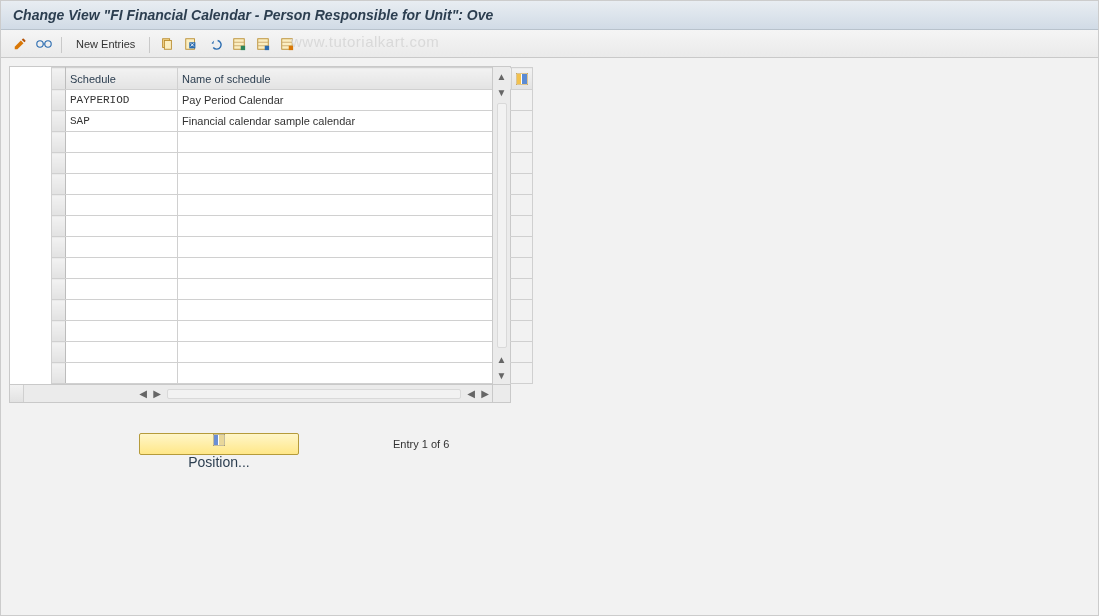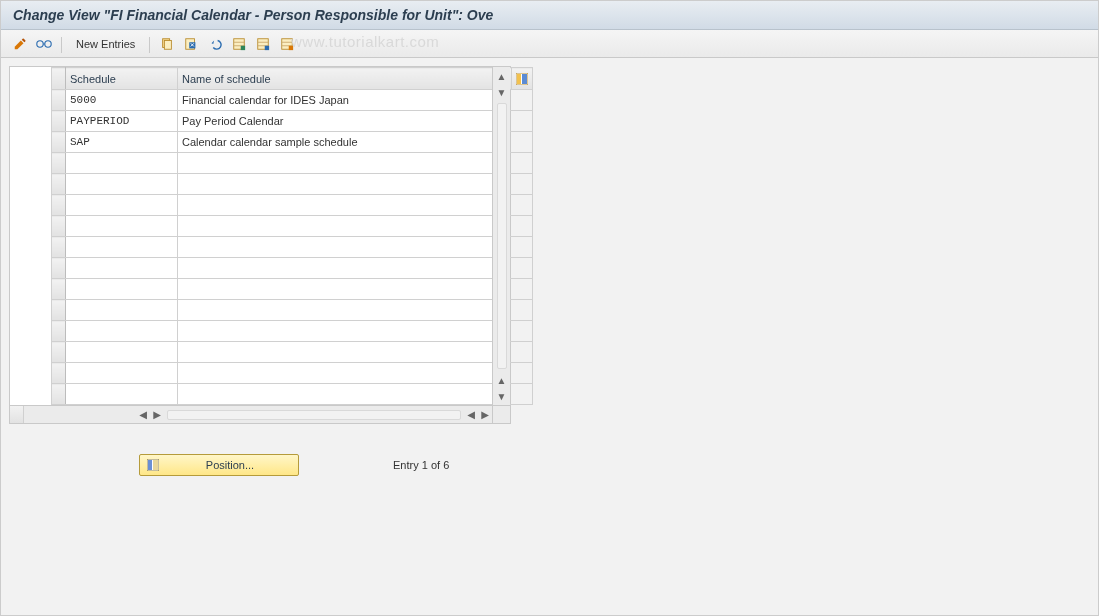--- a/index.html
+++ b/index.html
@@ -166,24 +166,25 @@
   .footer-row {
     display:flex;align-items:center;gap: 70px;
     margin: 30px 0 0 130px;
   }
   .position-btn {
     display:flex;align-items:center;
     height:22px;width:160px;
     background: linear-gradient(to bottom, #fff6c8, #ffe788);
     border:1px solid #b59b3b;
     border-radius:2px;
-    font-size:11px;color:#2c3e50;
+    font-size:14px;color:#2c3e50;
     cursor:pointer;
     padding:0 6px;gap:8px;
     justify-content:flex-start;
+    flex-direction:column;
   }
   .position-btn .pbicon { width:14px;height:14px;display:flex;align-items:center;justify-content:center;font-size:11px;}
   .position-btn .pblabel { flex:1;text-align:center; }
   .entry-text { font-size:11px;color:#333;padding-left:24px; }.c-blue{color:#2b6cb0}.c-orange{color:#d97706}
 </style>
 </head>
 <body>
 
 <div class="title-bar">Change View "FI Financial Calendar - Person Responsible for Unit": Ove</div>
 
@@ -262,32 +263,27 @@
                     <rect x="0" y="0" width="12" height="12" fill="#fff" stroke="#b88a2b"></rect>
                     <rect x="1" y="1" width="4" height="10" fill="#f2c14e"></rect>
                     <rect x="6" y="1" width="5" height="10" fill="#5b8bd4"></rect>
                   </svg>
               </th>
             </tr>
           </thead>
           <tbody id="tbody">
               <tr>
                 <td class="rowsel"></td>
-                <td class="cell-input col-sched">5000</td>
-                <td class="cell-name col-name" colspan="2">Financial calendar for IDES Japan</td>
-              </tr>
-              <tr>
-                <td class="rowsel"></td>
                 <td class="cell-input col-sched">PAYPERIOD</td>
                 <td class="cell-name col-name" colspan="2">Pay Period Calendar</td>
               </tr>
               <tr>
                 <td class="rowsel"></td>
                 <td class="cell-input col-sched">SAP</td>
-                <td class="cell-name col-name" colspan="2">Calendar calendar sample schedule</td>
+                <td class="cell-name col-name" colspan="2">Financial calendar sample calendar</td>
               </tr>
               <tr>
                 <td class="rowsel"></td>
                 <td class="cell-input col-sched"></td>
                 <td class="cell-name col-name" colspan="2"></td>
               </tr>
               <tr>
                 <td class="rowsel"></td>
                 <td class="cell-input col-sched"></td>
                 <td class="cell-name col-name" colspan="2"></td>

